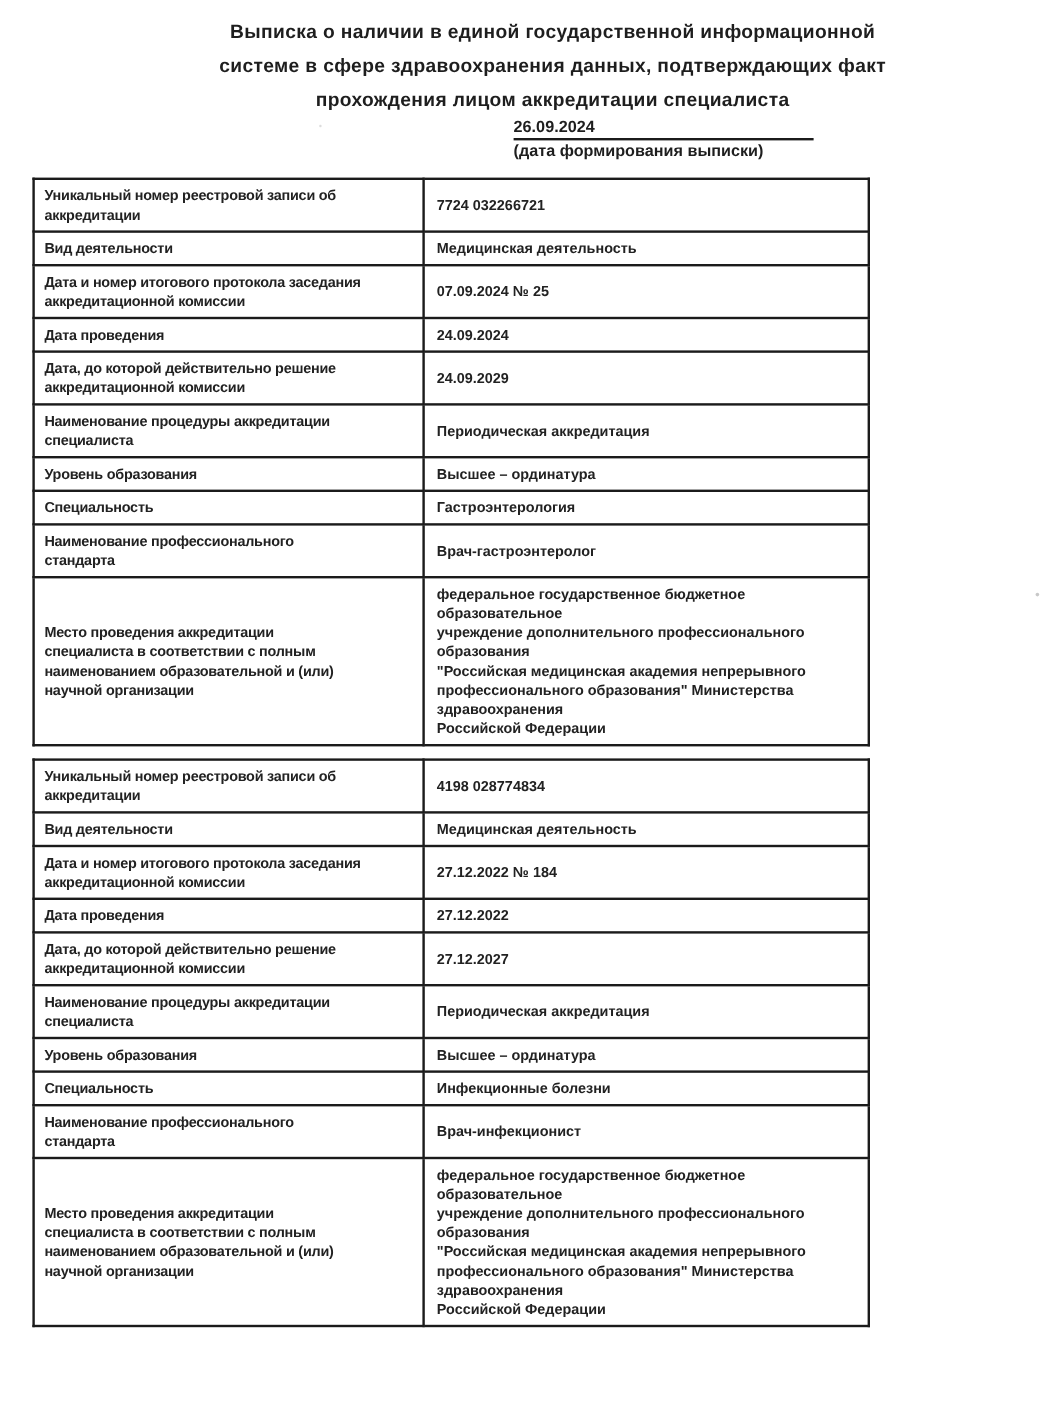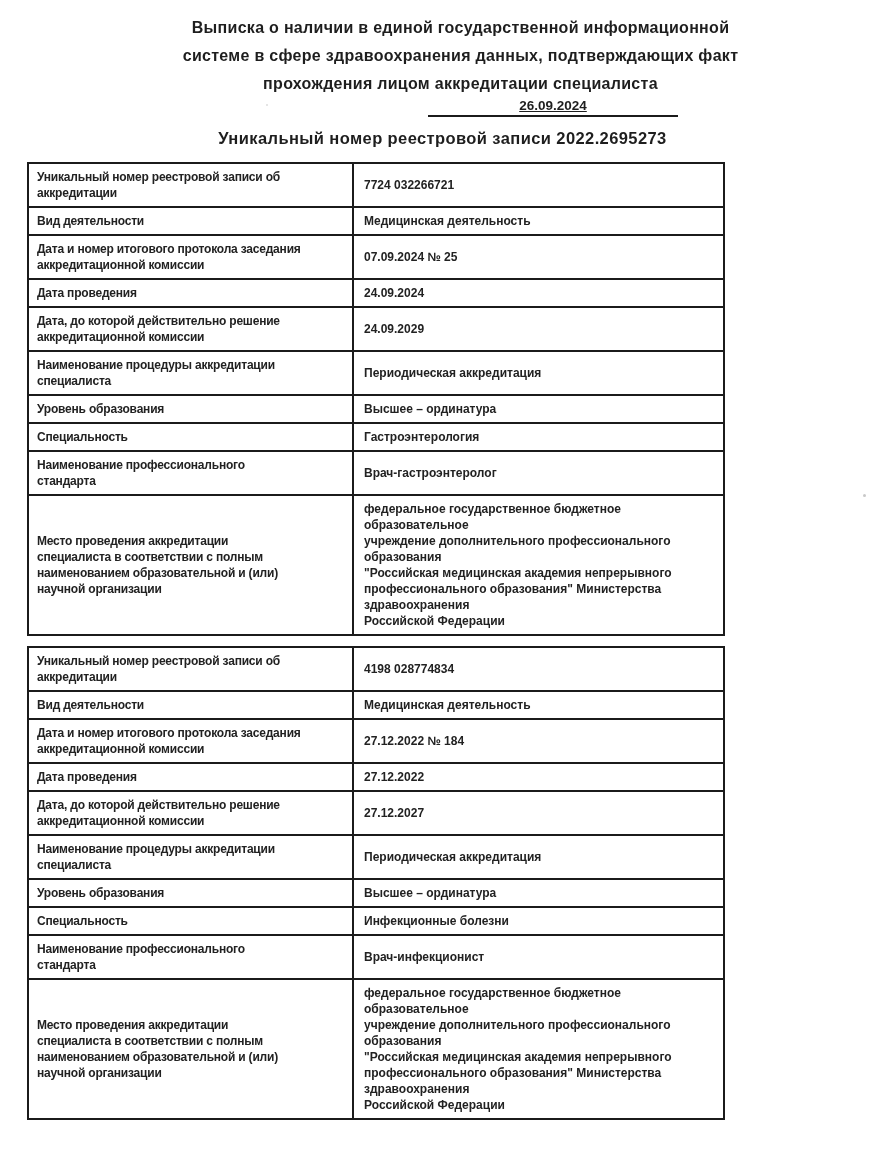--- a/index.html
+++ b/index.html
@@ -6,21 +6,21 @@
   body{
     width:885px;height:1175px;position:relative;overflow:hidden;
     font-family:"Liberation Sans","DejaVu Sans",sans-serif;
     font-weight:700;color:#1e1e1e;
   }
   .page{padding-top:14px;}
   .title{
     margin:0;white-space:pre-line;text-align:center;
     font-size:16px;line-height:28px;letter-spacing:0.3px;font-weight:700;padding-left:36px;
   }
-  .date-block{width:250px;margin-left:428px;margin-top:0;text-align:center;text-decoration:underline;}
+  .date-block{width:250px;margin-left:428px;margin-top:0;text-align:left;}
   .date-value{
     font-size:13.5px;line-height:16px;padding-bottom:1px;
     border-bottom:2px solid #1b1b1b;
   }
   .date-caption{font-size:13.5px;line-height:16px;padding-top:1px;}
   .intro{
     margin:28px 36px 0 36px;white-space:pre-line;text-align:center;
     font-size:13px;line-height:19px;
   }
   .section-heading{
@@ -48,25 +48,25 @@
 <body>
 
 <div class="page">
 
   <h1 class="title">Выписка о наличии в единой государственной информационной
 системе в сфере здравоохранения данных, подтверждающих факт
 прохождения лицом аккредитации специалиста</h1>
 
   <div class="date-block">
     <div class="date-value">26.09.2024</div>
+    <div class="date-caption">(дата формирования выписки)</div>
   </div>
 
 
 
-  <div class="registry-heading">Уникальный номер реестровой записи 2022.2695273</div>
 
   <table class="acc-table first">
     <tbody>
 
         <tr>
           <td class="label-cell">Уникальный номер реестровой записи об
 аккредитации</td>
           <td class="value-cell">7724 032266721</td>
         </tr>
 

